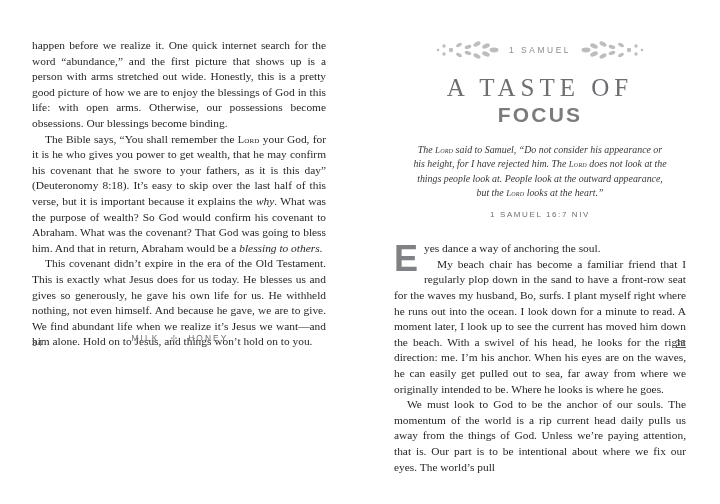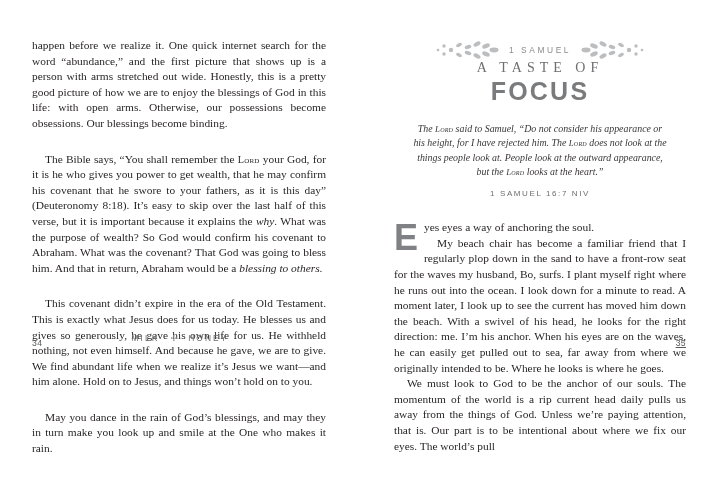--- a/index.html
+++ b/index.html
@@ -37,21 +37,20 @@
     font-size: 11.4px;
     line-height: 15.6px;
     text-align: justify;
     color: #231f20;
   }
   .body-text p {
     margin: 0;
   }
   .body-text p.indent {
     text-indent: 13px;
-    margin-top: 20px;
   }
   .sc {
     font-variant: small-caps;
     font-size: 10.2px;
     letter-spacing: 0.2px;
   }
   em { font-style: italic; }
 
   
   .folio {
@@ -102,31 +101,32 @@
     letter-spacing: 2.6px;
     color: #8a8b8d;
     padding: 0 2px;
   }
   .sprig {
     width: 64px;
     height: 20px;
     display: block;
   }
   .chapter-title-1 {
+    margin-top: 14px;
     font-family: "Liberation Serif", serif;
-    font-size: 14px;
+    font-size: 25px;
     letter-spacing: 5px;
     color: #6d6e71;
     text-transform: uppercase;
   }
   .chapter-title-2 {
     margin-top: 1px;
     font-family: "Liberation Sans", sans-serif;
     font-weight: bold;
-    font-size: 25px;
+    font-size: 21px;
     letter-spacing: 2.2px;
     color: #7a7b7d;
     text-transform: uppercase;
   }
   .epigraph {
     margin: 16px auto 10px;
     width: 258px;
     font-style: italic;
     font-size: 9.9px;
     line-height: 14.3px;
@@ -166,21 +166,20 @@
 </head>
 <body>
 
 <div class="spread">
 
   <div class="page page-left">
     <div class="body-text">
       <p>happen before we realize it. One quick internet search for the word “abundance,” and the first picture that shows up is a person with arms stretched out wide. Honestly, this is a pretty good picture of how we are to enjoy the blessings of God in this life: with open arms. Otherwise, our possessions become obsessions. Our blessings become binding.</p>
       <p class="indent">The Bible says, “You shall remember the <span class="sc">Lord</span> your God, for it is he who gives you power to get wealth, that he may confirm his covenant that he swore to your fathers, as it is this day” (Deuteronomy 8:18). It’s easy to skip over the last half of this verse, but it is important because it explains the <em>why</em>. What was the purpose of wealth? So God would confirm his covenant to Abraham. What was the covenant? That God was going to bless him. And that in return, Abraham would be a <em>blessing to others</em>.</p>
       <p class="indent">This covenant didn’t expire in the era of the Old Testament. This is exactly what Jesus does for us today. He blesses us and gives so generously, he gave his own life for us. He withheld nothing, not even himself. And because he gave, we are to give. We find abundant life when we realize it’s Jesus we want—and him alone. Hold on to Jesus, and things won’t hold on to you.</p>
-      <p class="indent">May you dance in the rain of God’s blessings, and may they in turn make you look up and smile at the One who makes it rain.</p>
     </div>
 
     <div class="folio folio-left">34</div>
 
     <div class="running-head">
       <span>MILK</span>
       <span class="hx">✣</span>
       <span>HONEY</span>
     </div>
   </div>
@@ -228,21 +227,21 @@
 
       <div class="chapter-title-1">A TASTE OF</div>
       <div class="chapter-title-2">FOCUS</div>
 
       <div class="epigraph"><em>The </em><span class="sc" style="font-style: italic;">Lord</span><em> said to Samuel, “Do not consider his appearance or his height, for I have rejected him. The </em><span class="sc" style="font-style: italic;">Lord</span><em> does not look at the things people look at. People look at the outward appearance, but the </em><span class="sc" style="font-style: italic;">Lord</span><em> looks at the heart.”</em></div>
       <div class="epigraph-ref">1 SAMUEL 16:7 NIV</div>
     </div>
 
     <div class="chapter-body">
       <p>
-        <span class="dropcap">E</span><span>yes eyes a way of anchoring the soul.</span>
+        <span class="dropcap">E</span><span>yes dance a way of anchoring the soul.</span>
       </p>
       <p class="indent">My beach chair has become a familiar friend that I regularly plop down in the sand to have a front-row seat for the waves my husband, Bo, surfs. I plant myself right where he runs out into the ocean. I look down for a minute to read. A moment later, I look up to see the current has moved him down the beach. With a swivel of his head, he looks for the right direction: me. I’m his anchor. When his eyes are on the waves, he can easily get pulled out to sea, far away from where we originally intended to be. Where he looks is where he goes.</p>
       <p class="indent">We must look to God to be the anchor of our souls. The momentum of the world is a rip current head daily pulls us away from the things of God. Unless we’re paying attention, that is. Our part is to be intentional about where we fix our eyes. The world’s pull</p>
     </div>
 
     <div class="folio folio-right">35</div>
   </div>
 
 </div>
 

